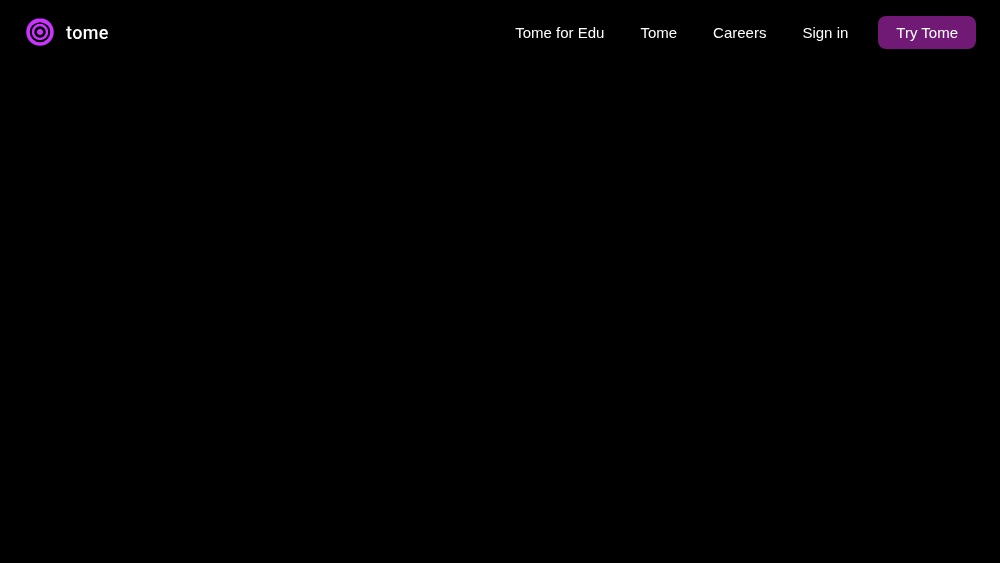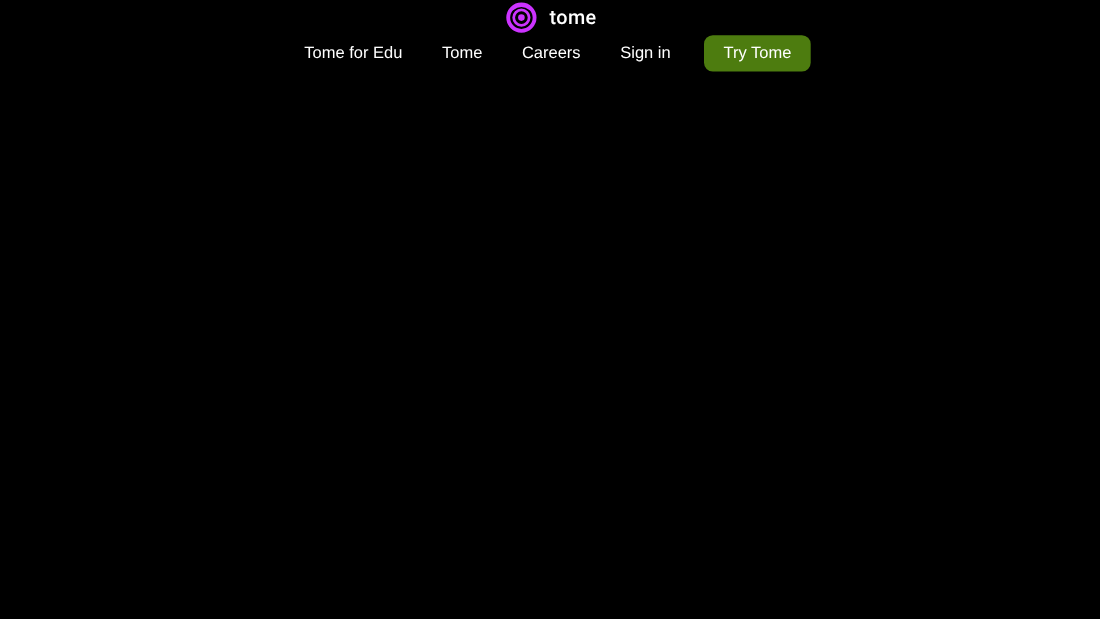--- a/index.html
+++ b/index.html
@@ -16,21 +16,20 @@
       overflow: hidden;
     }
 
     nav {
       display: flex;
       align-items: center;
       justify-content: space-between;
       padding: 0 24px;
       height: 64px;
       background-color: #000000;
-      flex-direction: column;
     }
 
     .nav-left {
       display: flex;
       align-items: center;
       gap: 10px;
     }
 
     .logo-icon {
       width: 32px;
@@ -67,21 +66,21 @@
       text-align: center;
     }
 
     .try-tome-btn {
       color: #ffffff;
       font-size: 15px;
       font-weight: 500;
       padding: 8px 18px;
       cursor: pointer;
       border-radius: 8px;
-      background-color: #4d7c0f;
+      background-color: #701a75;
       border: none;
       outline: none;
       margin-left: 8px;
     }
 
     .main-content {
       width: 100%;
       height: calc(563px - 64px);
       background-color: #000000;
     }

